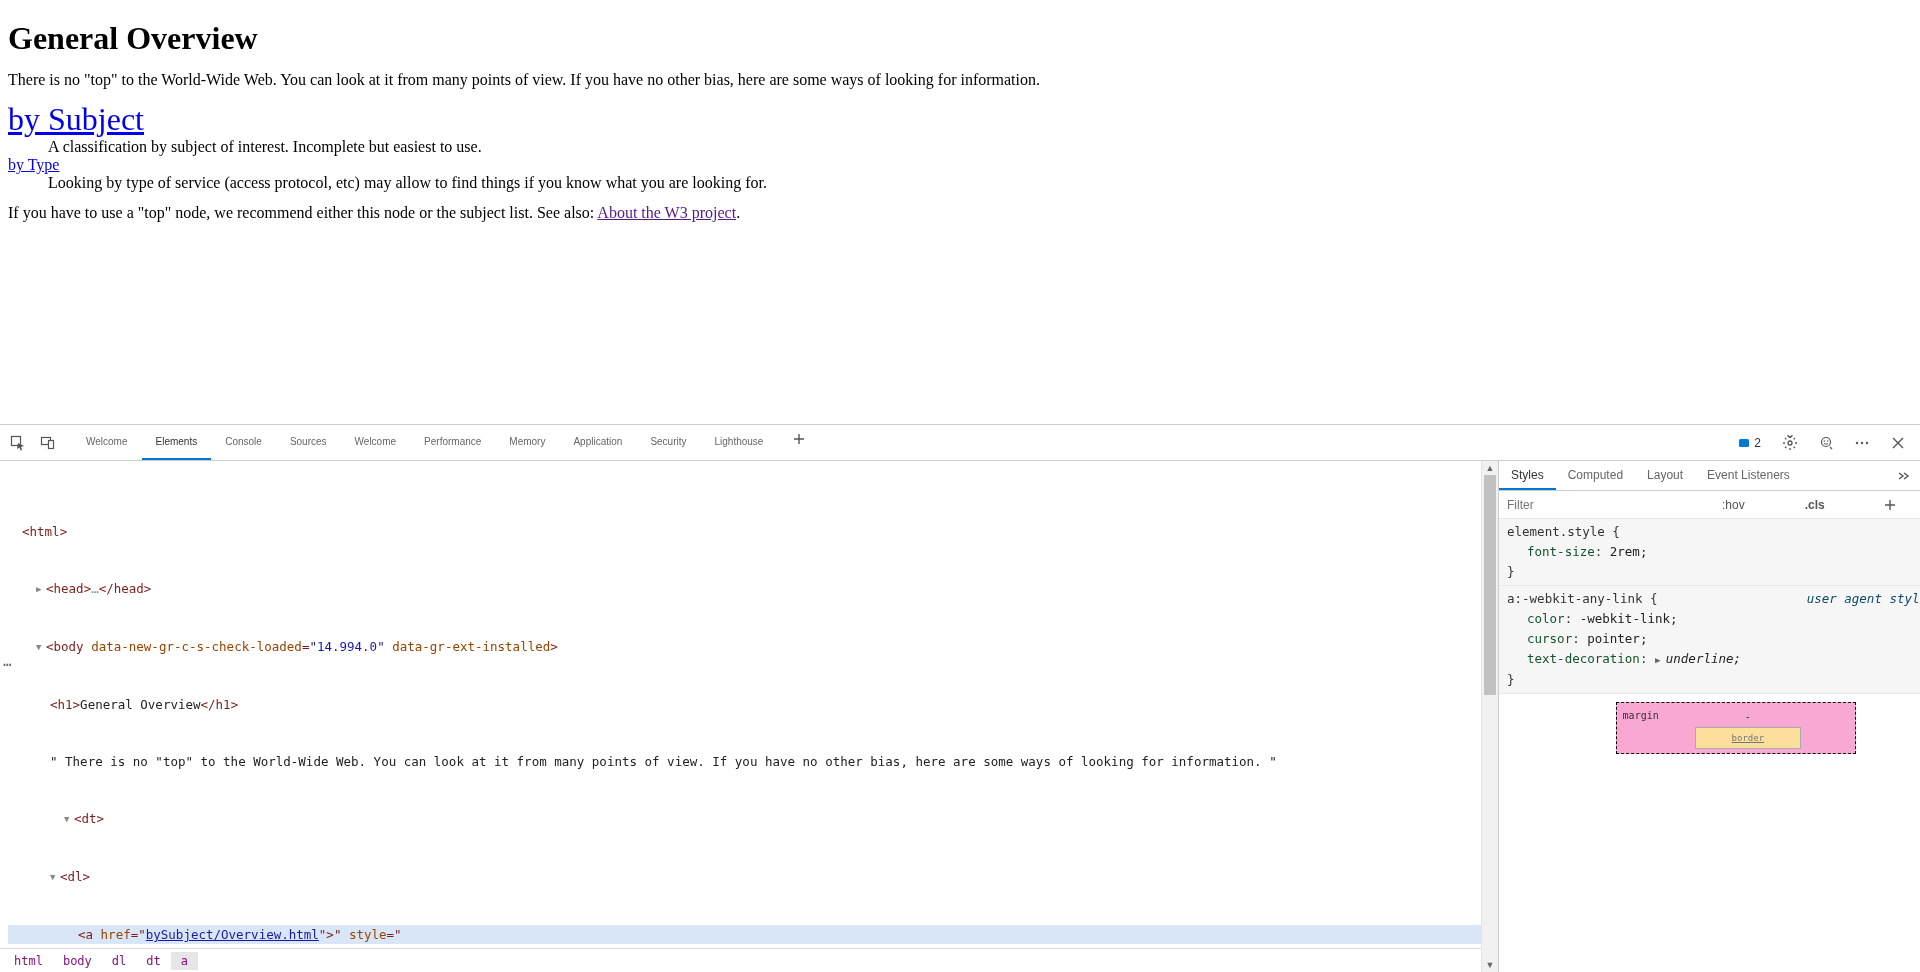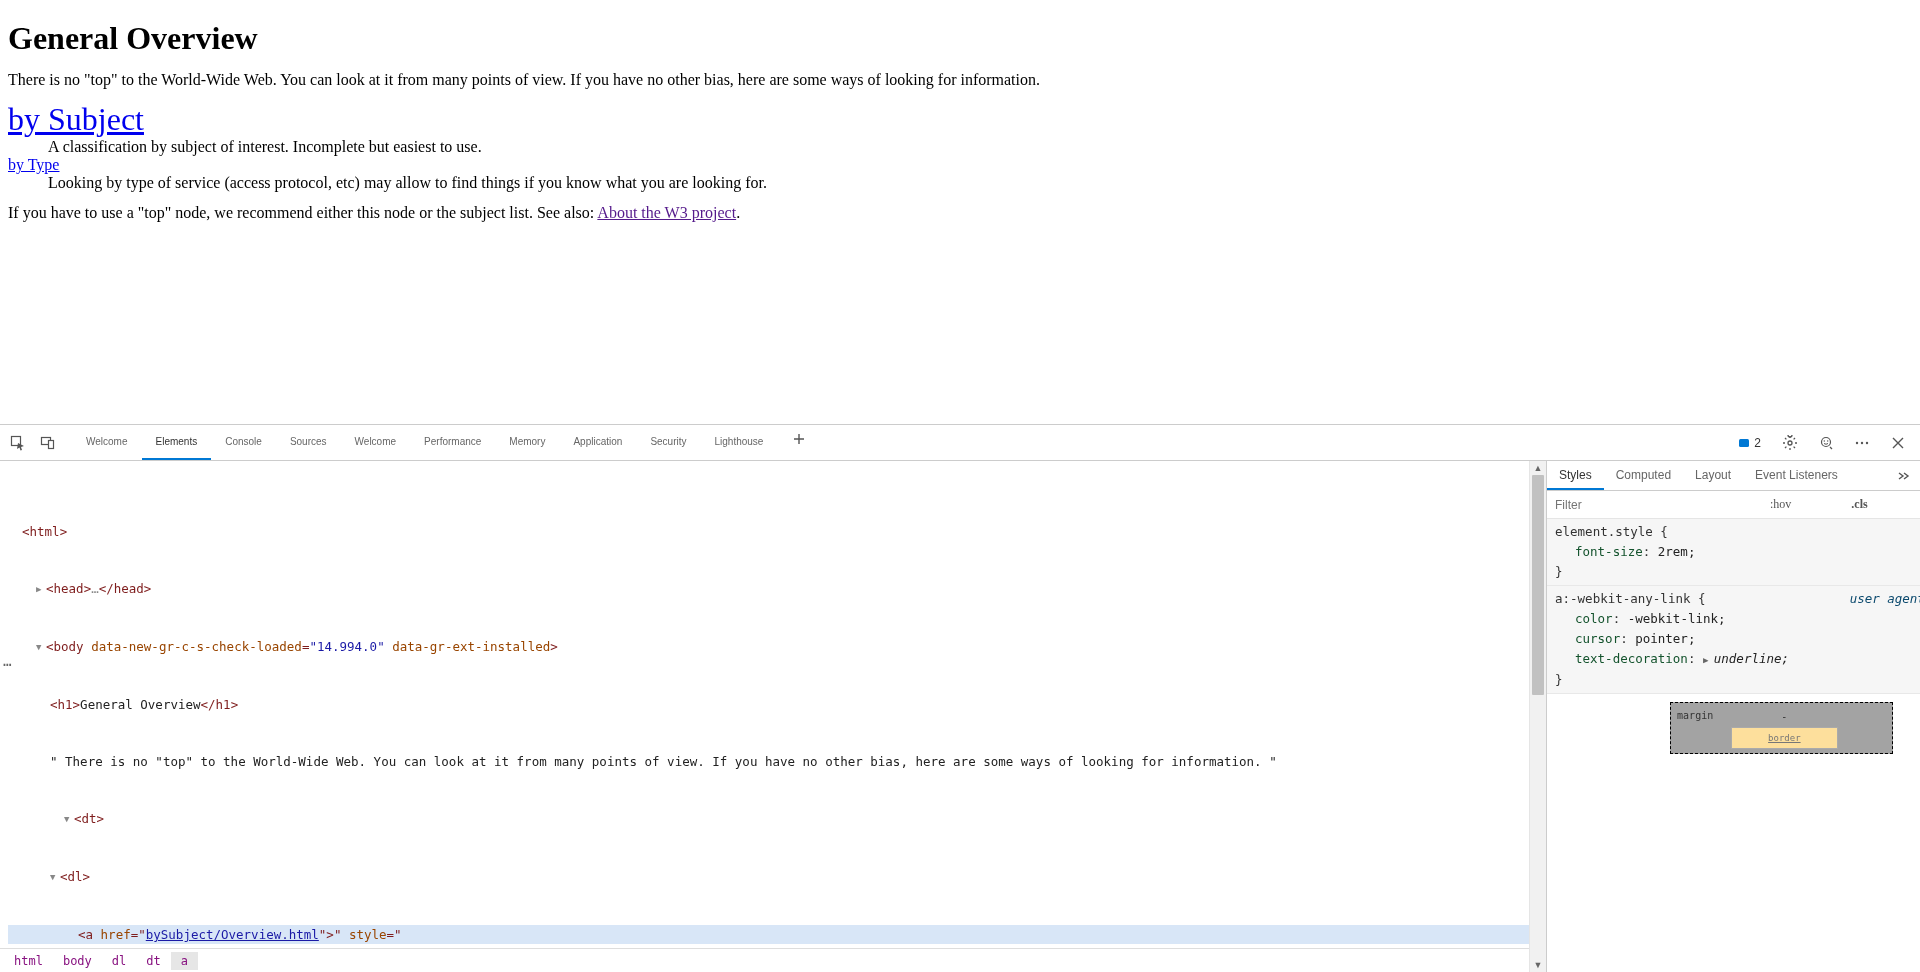--- a/index.html
+++ b/index.html
@@ -187,21 +187,21 @@
     padding: 0 4px;
     gap: 0;
   }
   .crumb {
     padding: 2px 10px;
     color: #881280;
   }
   .crumb.sel { background: #e6e6e6; color: #881280; }
 
   .styles-panel {
-    width: 374px;
+    width: 422px;
     border-left: 1px solid #ccc;
     display: flex;
     flex-direction: column;
     min-height: 0;
   }
   .styles-tabs {
     display: flex;
     align-items: center;
     height: 30px;
     border-bottom: 1px solid #ccc;
@@ -232,21 +232,21 @@
     border: none;
     outline: none;
     padding: 0 8px;
     font-size: 12px;
     color: #888;
     font-family: inherit;
   }
   .filter-btn {
     padding: 0 8px;
     color: #555;
-    font-family: Liberation Serif, serif;
+    font-family: Liberation Sans, sans-serif;
     font-size: 12px;
   }
   .filter-btn.bold { font-weight: bold; text-align: center; }
   .filter-iconbtn {
     width: 26px;
     display: flex;
     align-items: center;
     justify-content: center;
     color: #555;
   }
@@ -273,22 +273,22 @@
   .tri { font-size: 9px; color: #666; }
   .curly { color: #333; }
 
   .box-model {
     padding: 8px;
     display: flex;
     justify-content: center;
   }
   .bm-margin {
     border: 1px dashed #000;
-    background: #a3a3a3;
-    padding: 4px 54px 4px 60px;
+    background: #f9a8d4;
+    padding: 4px 54px 4px 78px;
     position: relative;
     font-size: 10px;
   }
   .bm-label {
     position: absolute;
     top: 3px; left: 6px;
     font-size: 10px;
     color: #333;
   }
   .bm-topval {

